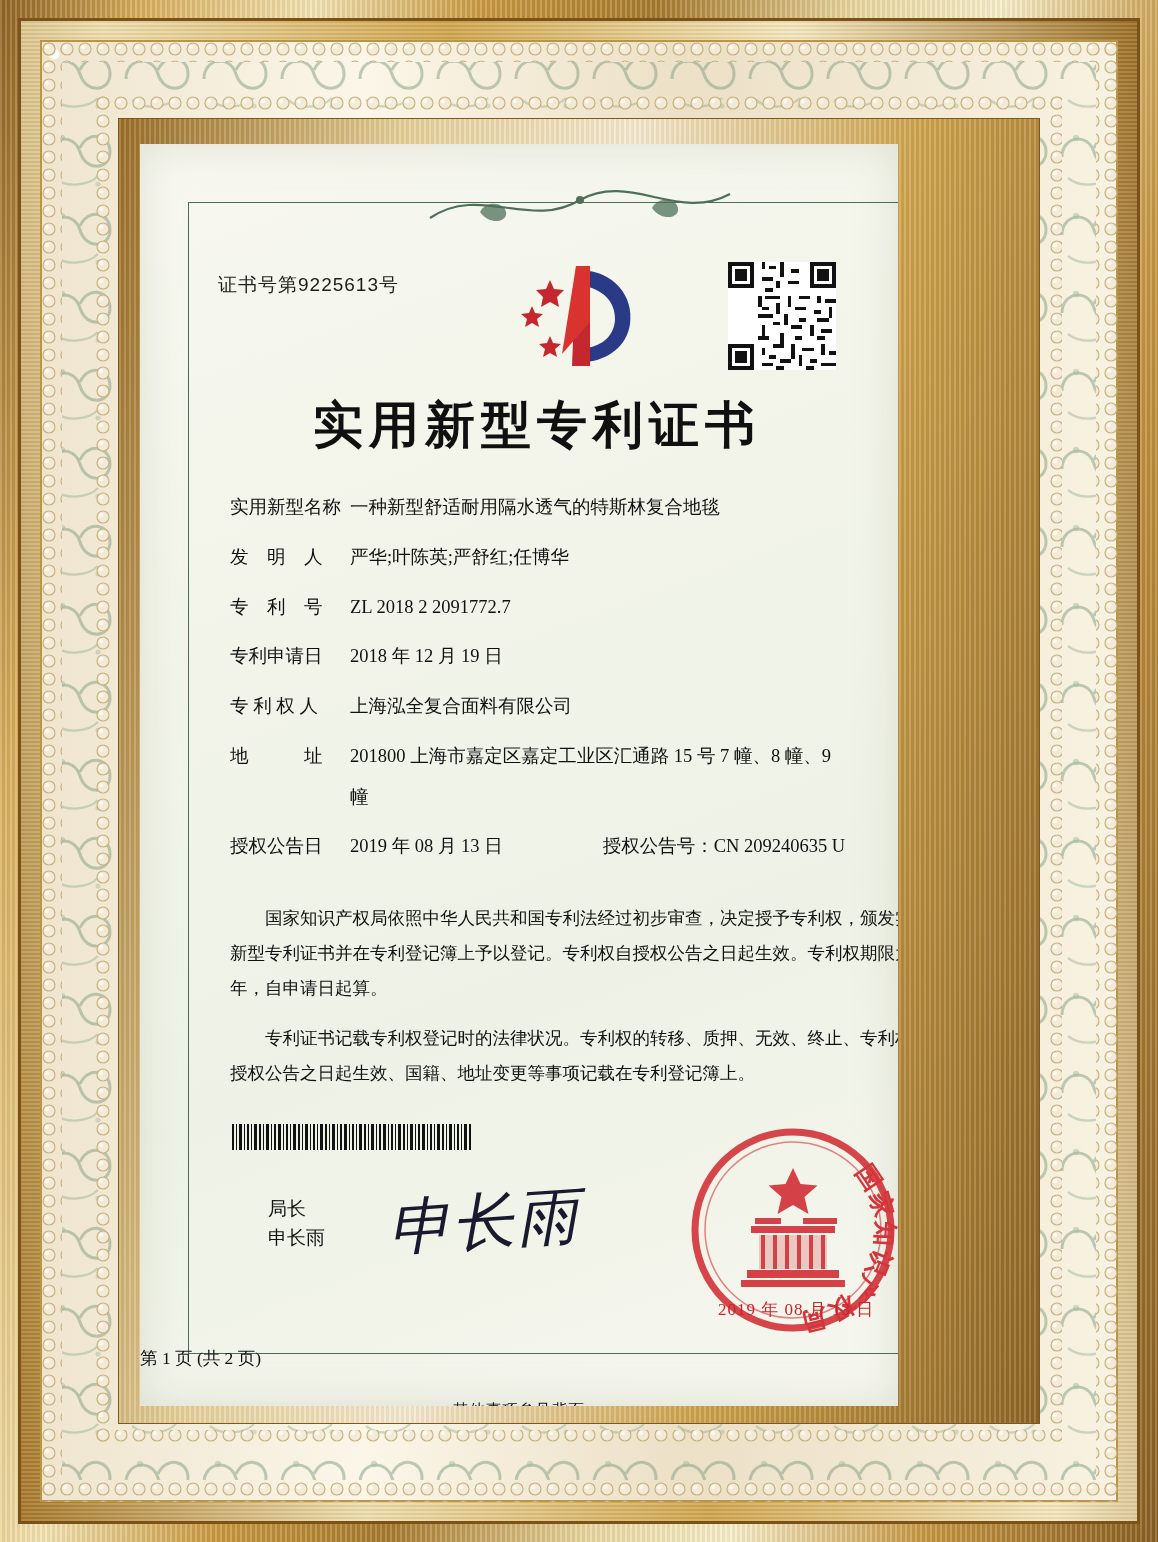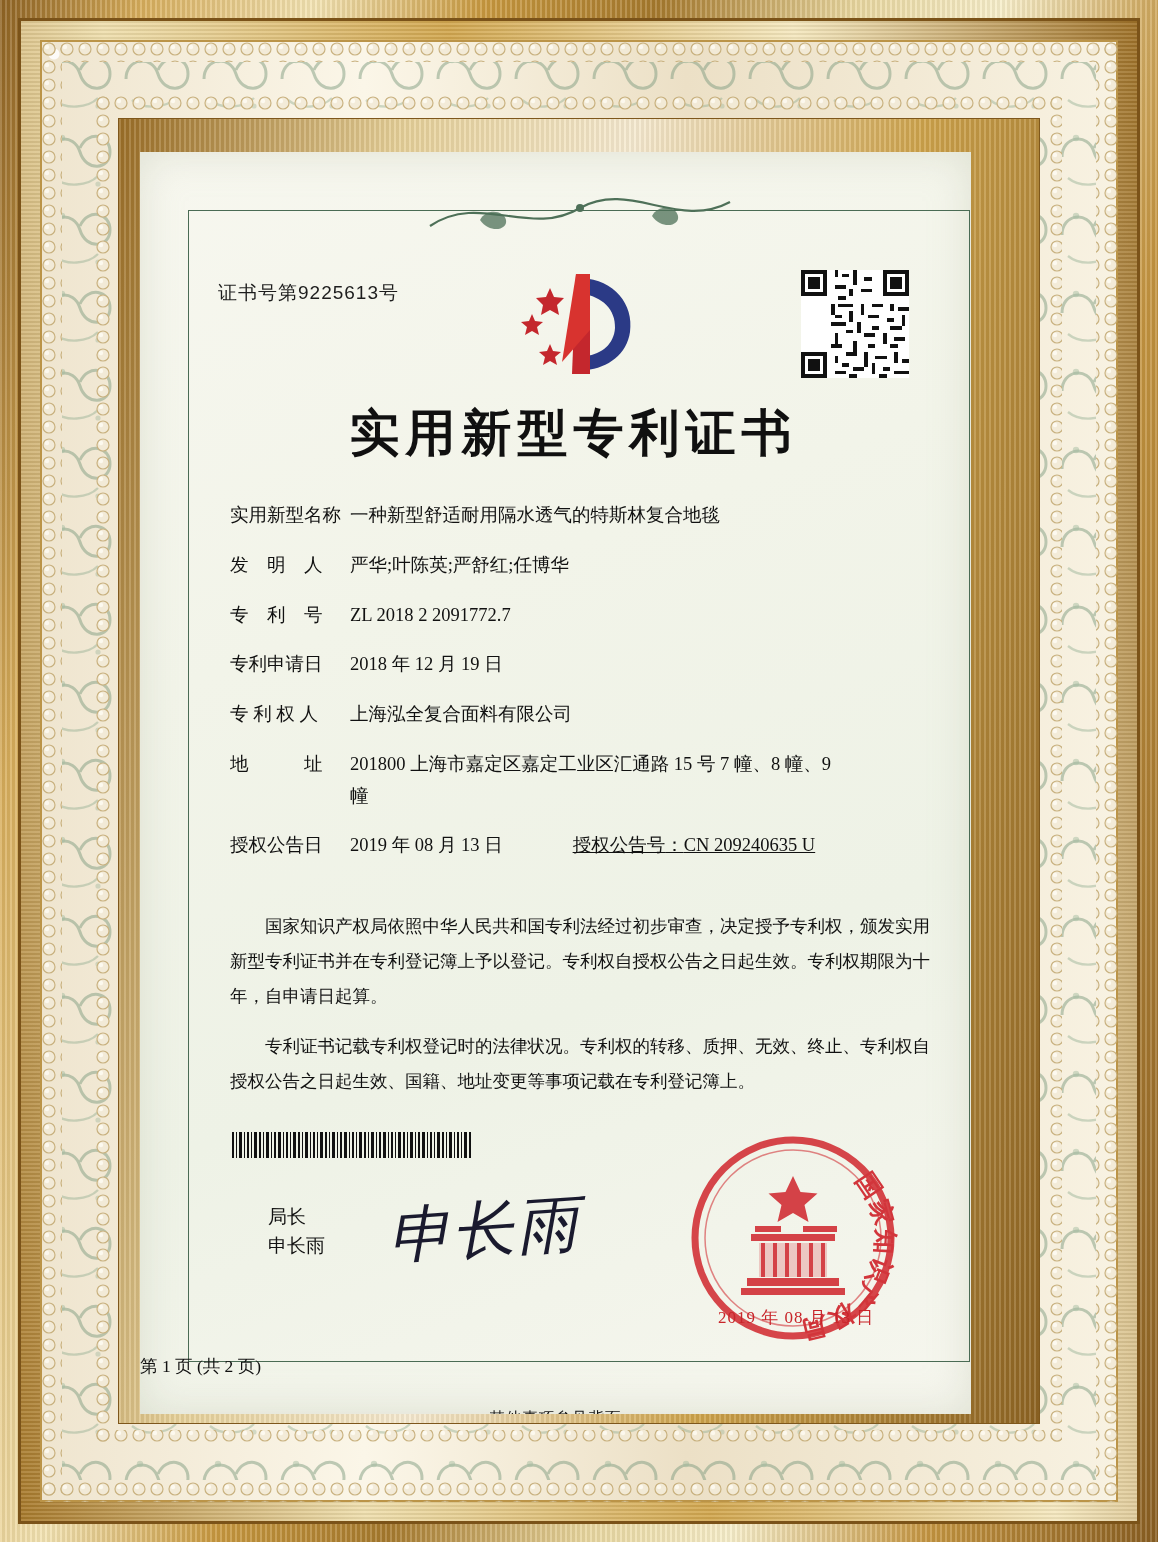--- a/index.html
+++ b/index.html
@@ -50,21 +50,21 @@
   }
   .inner-gold{
     left:118px;top:118px;width:922px;height:1306px;
     background:
       repeating-linear-gradient(90deg, rgba(255,255,255,.14) 0 2px, rgba(0,0,0,.05) 2px 5px),
       linear-gradient(100deg,#9c6f27,#e7d199 25%,#f6ead0 45%,#cfa44c 70%,#8e6423);
     border:1px solid #7e571c;
   }
   
   .paper{
-    position:absolute;left:140px;top:152px;width:831px;height:1262px;
+    position:absolute;left:140px;top:144px;width:758px;height:1262px;
     background:linear-gradient(160deg,#f7f7ef 0%,#f2f4e9 35%,#eef2e6 65%,#f6f6ee 100%);
     box-shadow:inset 0 0 40px rgba(180,185,160,.35);
     overflow:hidden;
   }
   .paper-border{
     position:absolute;left:48px;top:58px;width:782px;height:1152px;
     border:1.5px solid #4a6b54;
     box-sizing:border-box;
   }
 
@@ -82,21 +82,21 @@
     font-family:"DejaVu Serif",serif;
     padding-left:36px;
   }
 
   
   .fields{position:absolute;left:90px;top:350px;width:700px;}
   .row{display:flex;margin-bottom:22px;font-size:18.5px;color:#111;line-height:1.5;}
   .lbl{width:120px;flex:none;letter-spacing:0px;}
   .val{flex:1;}
   .row.two .val{display:flex;}
-  .val .seg2{margin-left:70px;text-decoration:underline;}
+  .val .seg2{margin-left:100px;}
   .val .seg2 .l{letter-spacing:0;}
   .addr-cont{margin-left:120px;}
 
   
   .body{
     position:absolute;left:90px;top:742px;width:700px;
     font-size:17.5px;line-height:2.0;color:#111;text-align:justify;
   }
   .body p{margin:15px 0 4px 0;text-indent:2em;}
 
@@ -278,21 +278,21 @@
       <div class="row">
         <div class="lbl">专利申请日</div>
         <div class="val">2018 年 12 月 19 日</div>
       </div>
 
       <div class="row">
         <div class="lbl">专 利 权 人</div>
         <div class="val">上海泓全复合面料有限公司</div>
       </div>
 
-      <div class="row" style="margin-bottom:4px;justify-content:space-between;">
+      <div class="row" style="margin-bottom:13px;justify-content:space-between;">
         <div class="lbl">地　　　址</div>
         <div class="val">201800 上海市嘉定区嘉定工业区汇通路 15 号 7 幢、8 幢、9</div>
       </div>
       <div class="row">
         <div class="addr-cont">幢</div>
       </div>
 
       <div class="row two">
         <div class="lbl">授权公告日</div>
         <div class="val">

